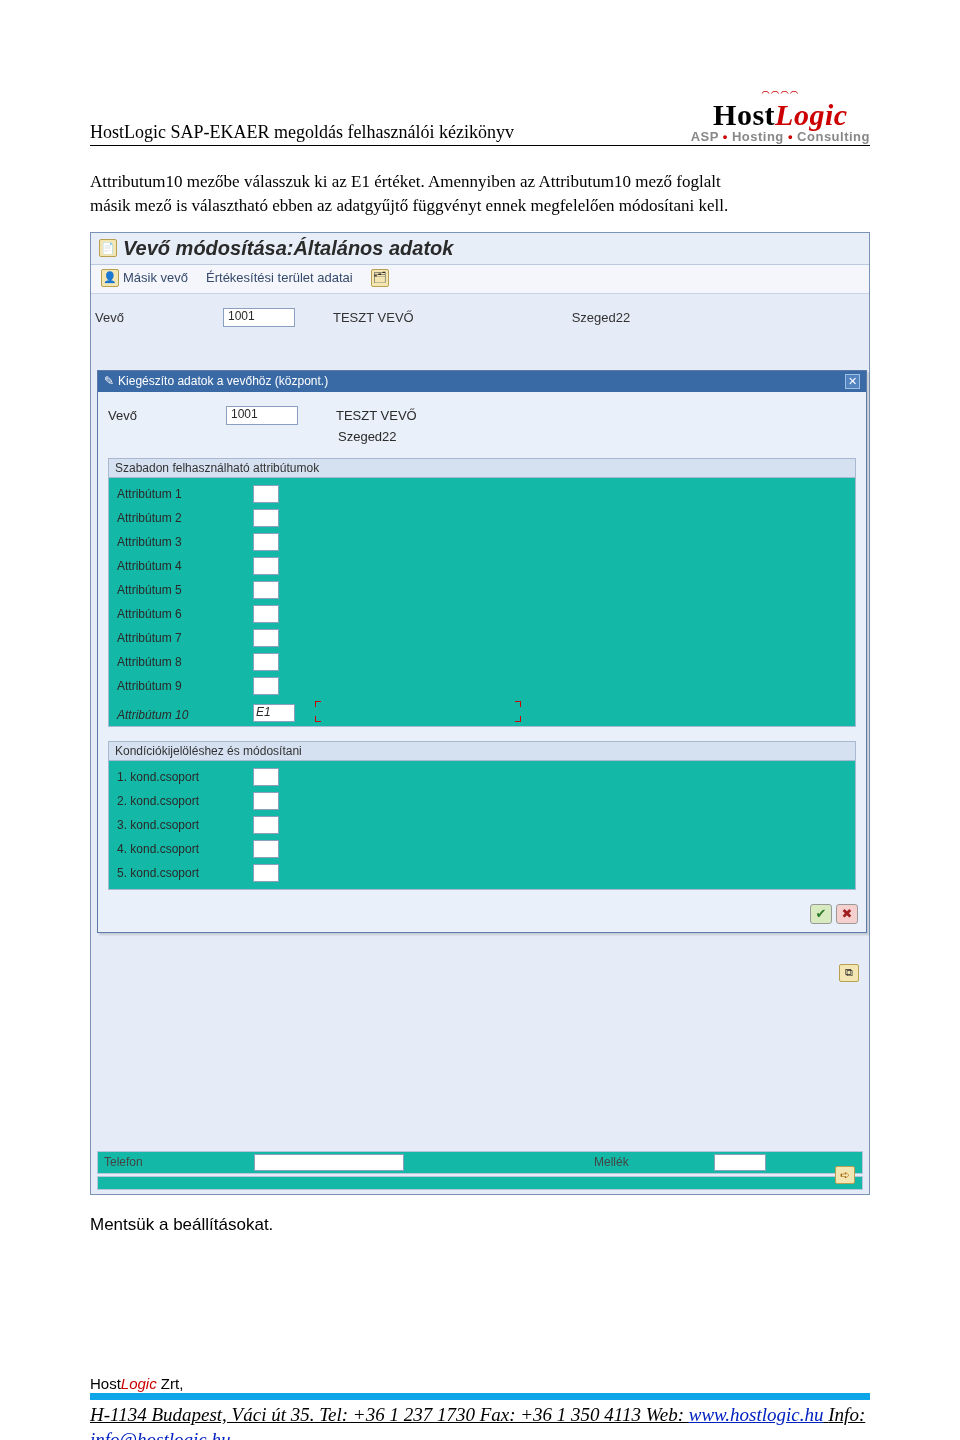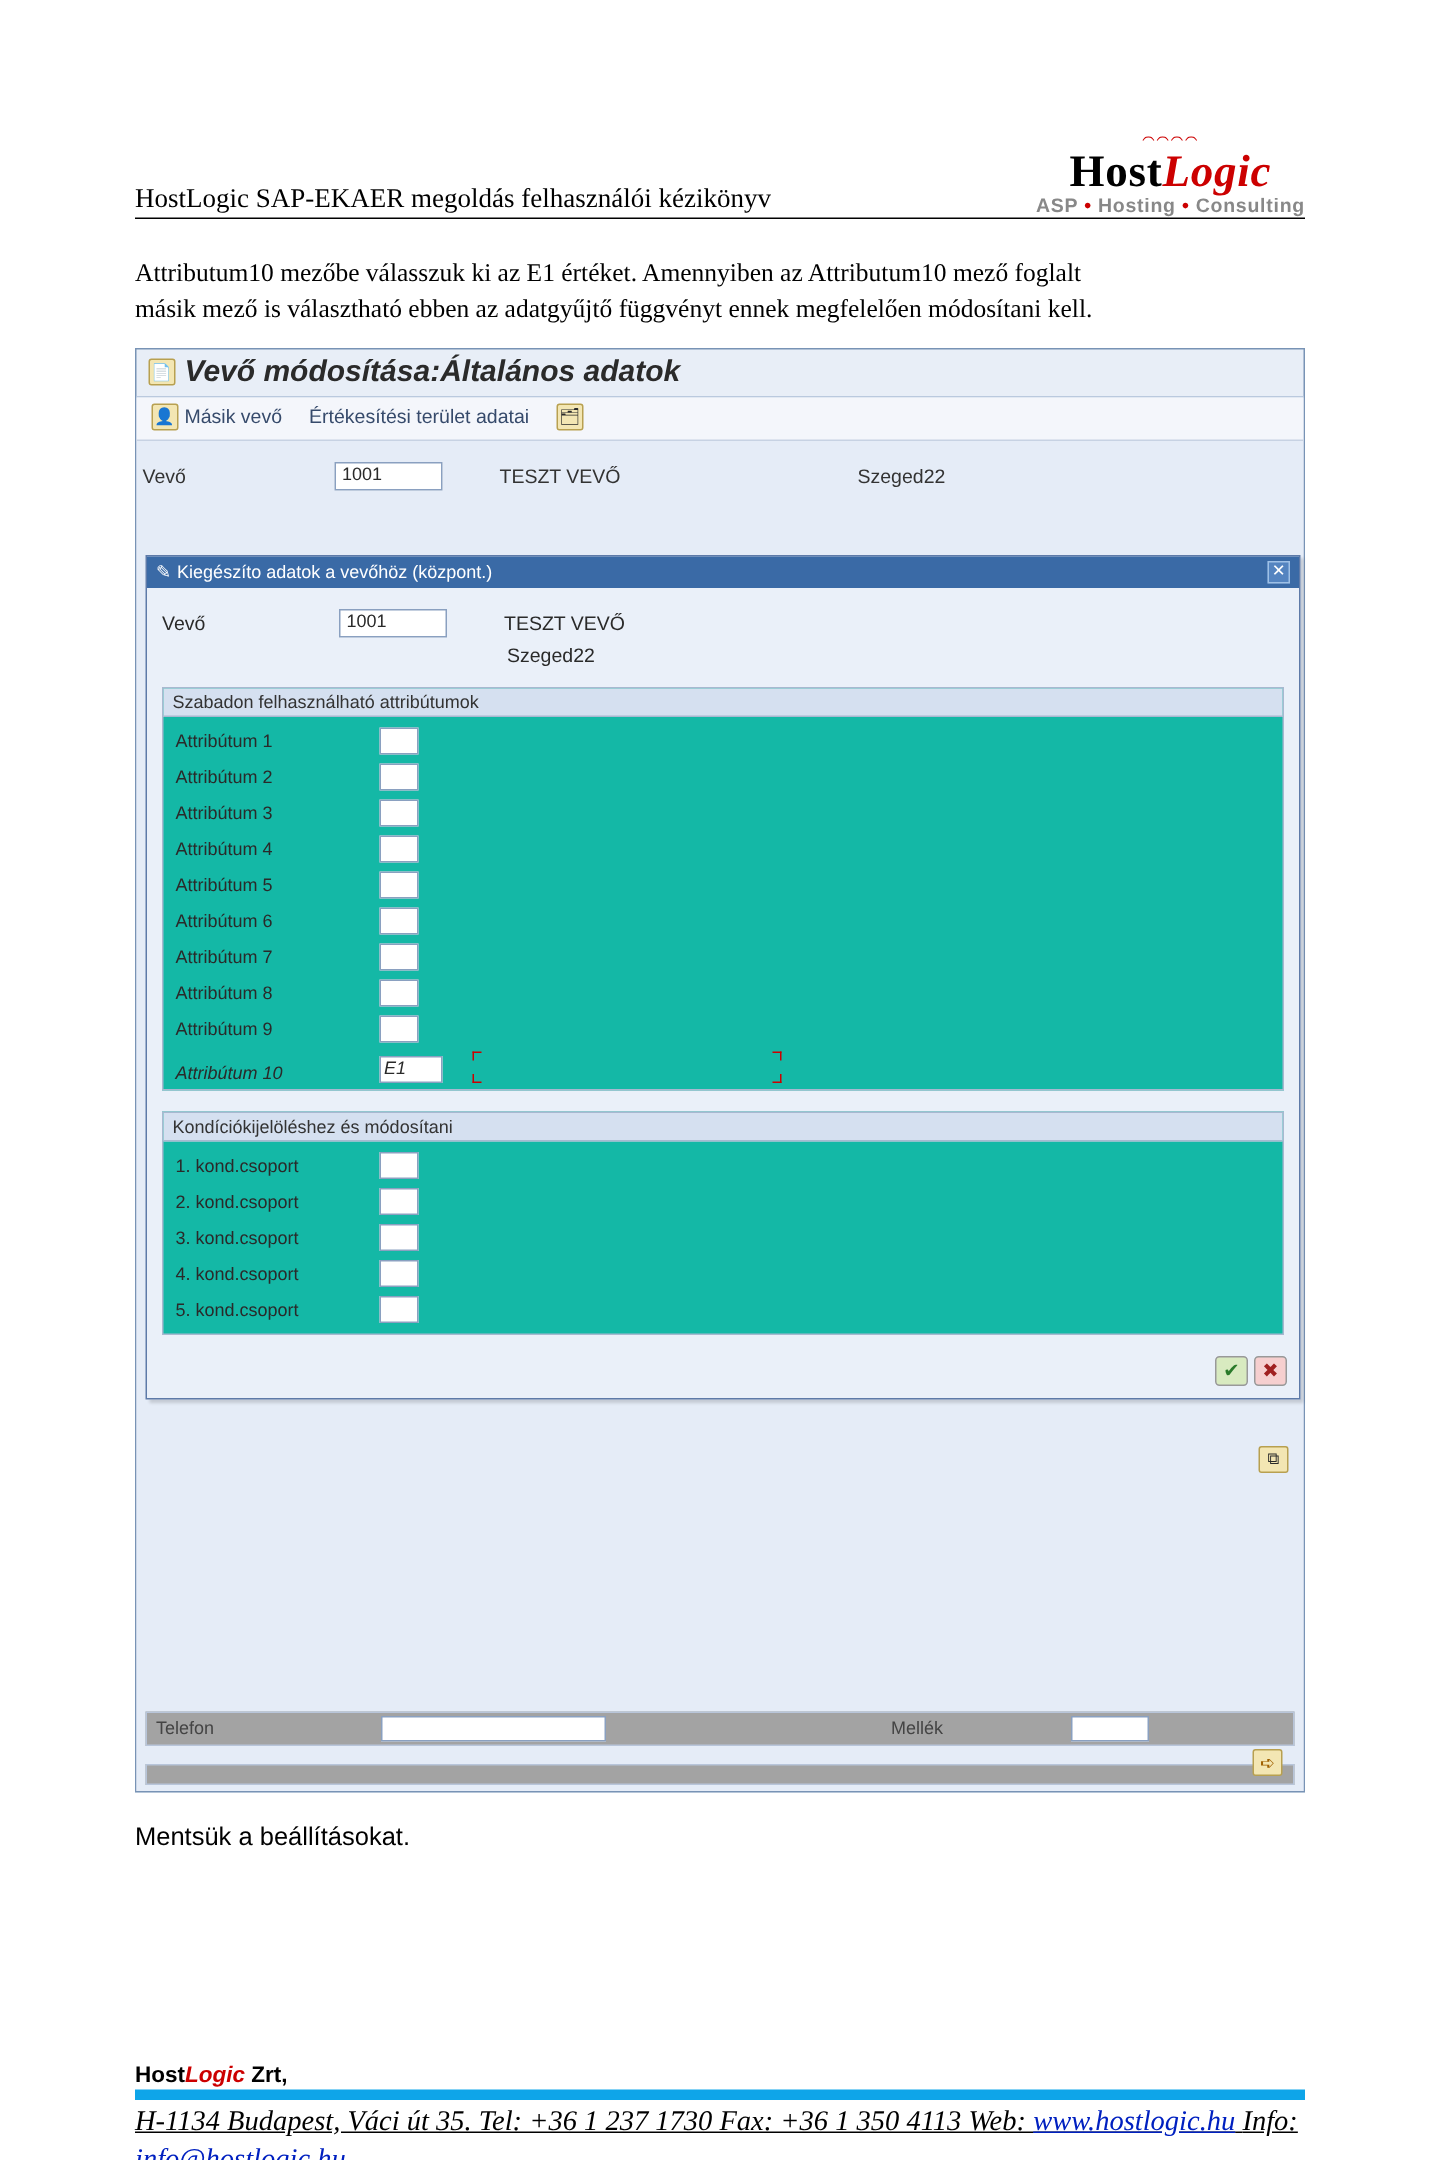--- a/index.html
+++ b/index.html
@@ -57,28 +57,28 @@
   .red-tr { left: 398px; border-left: none; border-bottom: none; top: 3px; }
   .red-bl { left: 198px; border-right: none; border-top: none; top: 18px; }
   .red-brr { left: 398px; border-left: none; border-top: none; top: 18px; }
   .dlg-foot { display: flex; justify-content: flex-end; gap: 4px; padding: 6px 8px 8px 8px; }
   .foot-btn { width: 22px; height: 20px; border: 1px solid #999; border-radius: 3px; background: #f3e6b3; display: flex; align-items: center; justify-content: center; font-size: 13px; }
   .foot-green { background: #d8eac0; color: #2a7a2a; }
   .foot-red { background: #f6cfcf; color: #a02020; }
   .side-tab { position: absolute; right: 6px; top: 86px; background: #f3f6fb; border: 1px solid #b5c3d9; border-radius: 3px; font-size: 11px; padding: 1px 6px; color: #444; }
   .side-icon { position: absolute; right: 10px; width: 20px; height: 18px; background: #f3e6b3; border: 1px solid #b8a050; border-radius: 2px; display: flex; align-items: center; justify-content: center; font-size: 11px; }
   .behind-bottom { position: absolute; left: 6px; right: 6px; bottom: 4px; }
-  .bb-row { display: flex; align-items: center; gap: 20px; background: #a3a3a3; border: 1px solid #b8c5da; padding: 2px 6px; margin-top: 12px; font-size: 12px; }
+  .bb-row { display: flex; align-items: center; gap: 20px; background: #14b8a6; border: 1px solid #b8c5da; padding: 2px 6px; margin-top: 2px; font-size: 12px; }
   .bb-row .glbl { width: 130px; color: #444; }
   .bb-row .mid-lbl { width: 100px; margin-left: 170px; color: #444; }
   .bb-row .small-inp { background: #fff; border: 1px solid #8aa0c0; width: 52px; height: 17px; }
   .bb-arrow { position: absolute; right: 8px; bottom: 6px; width: 20px; height: 18px; background: #f3e6b3; border: 1px solid #b8a050; border-radius: 2px; display: flex; align-items: center; justify-content: center; font-size: 12px; color: #a06000; }
   .below-sap { font-family: Liberation Sans, sans-serif; font-size: 17px; margin: 20px 0 60px 0; }
   .footer { margin-top: 140px; }
-  .ft-name { font-family: Arial, sans-serif; font-weight: bold; }
+  .ft-name { font-family: Arial, sans-serif; font-weight: normal; }
   .ft-black { color: #000; }
   .ft-red { color: #c00; font-style: italic; }
   .ft-suffix { color: #000; }
   .ft-line { border-top: 7px solid #0ea5e9; margin-top: 1px; padding-top: 2px; font-family: Georgia, serif; font-size: 19px; font-style: italic; line-height: 1.35; text-decoration: underline; }
   .lnk { color: #0020c0; text-decoration: underline; }
 </style>
 </head>
 <body>
 
 <div class="page">

